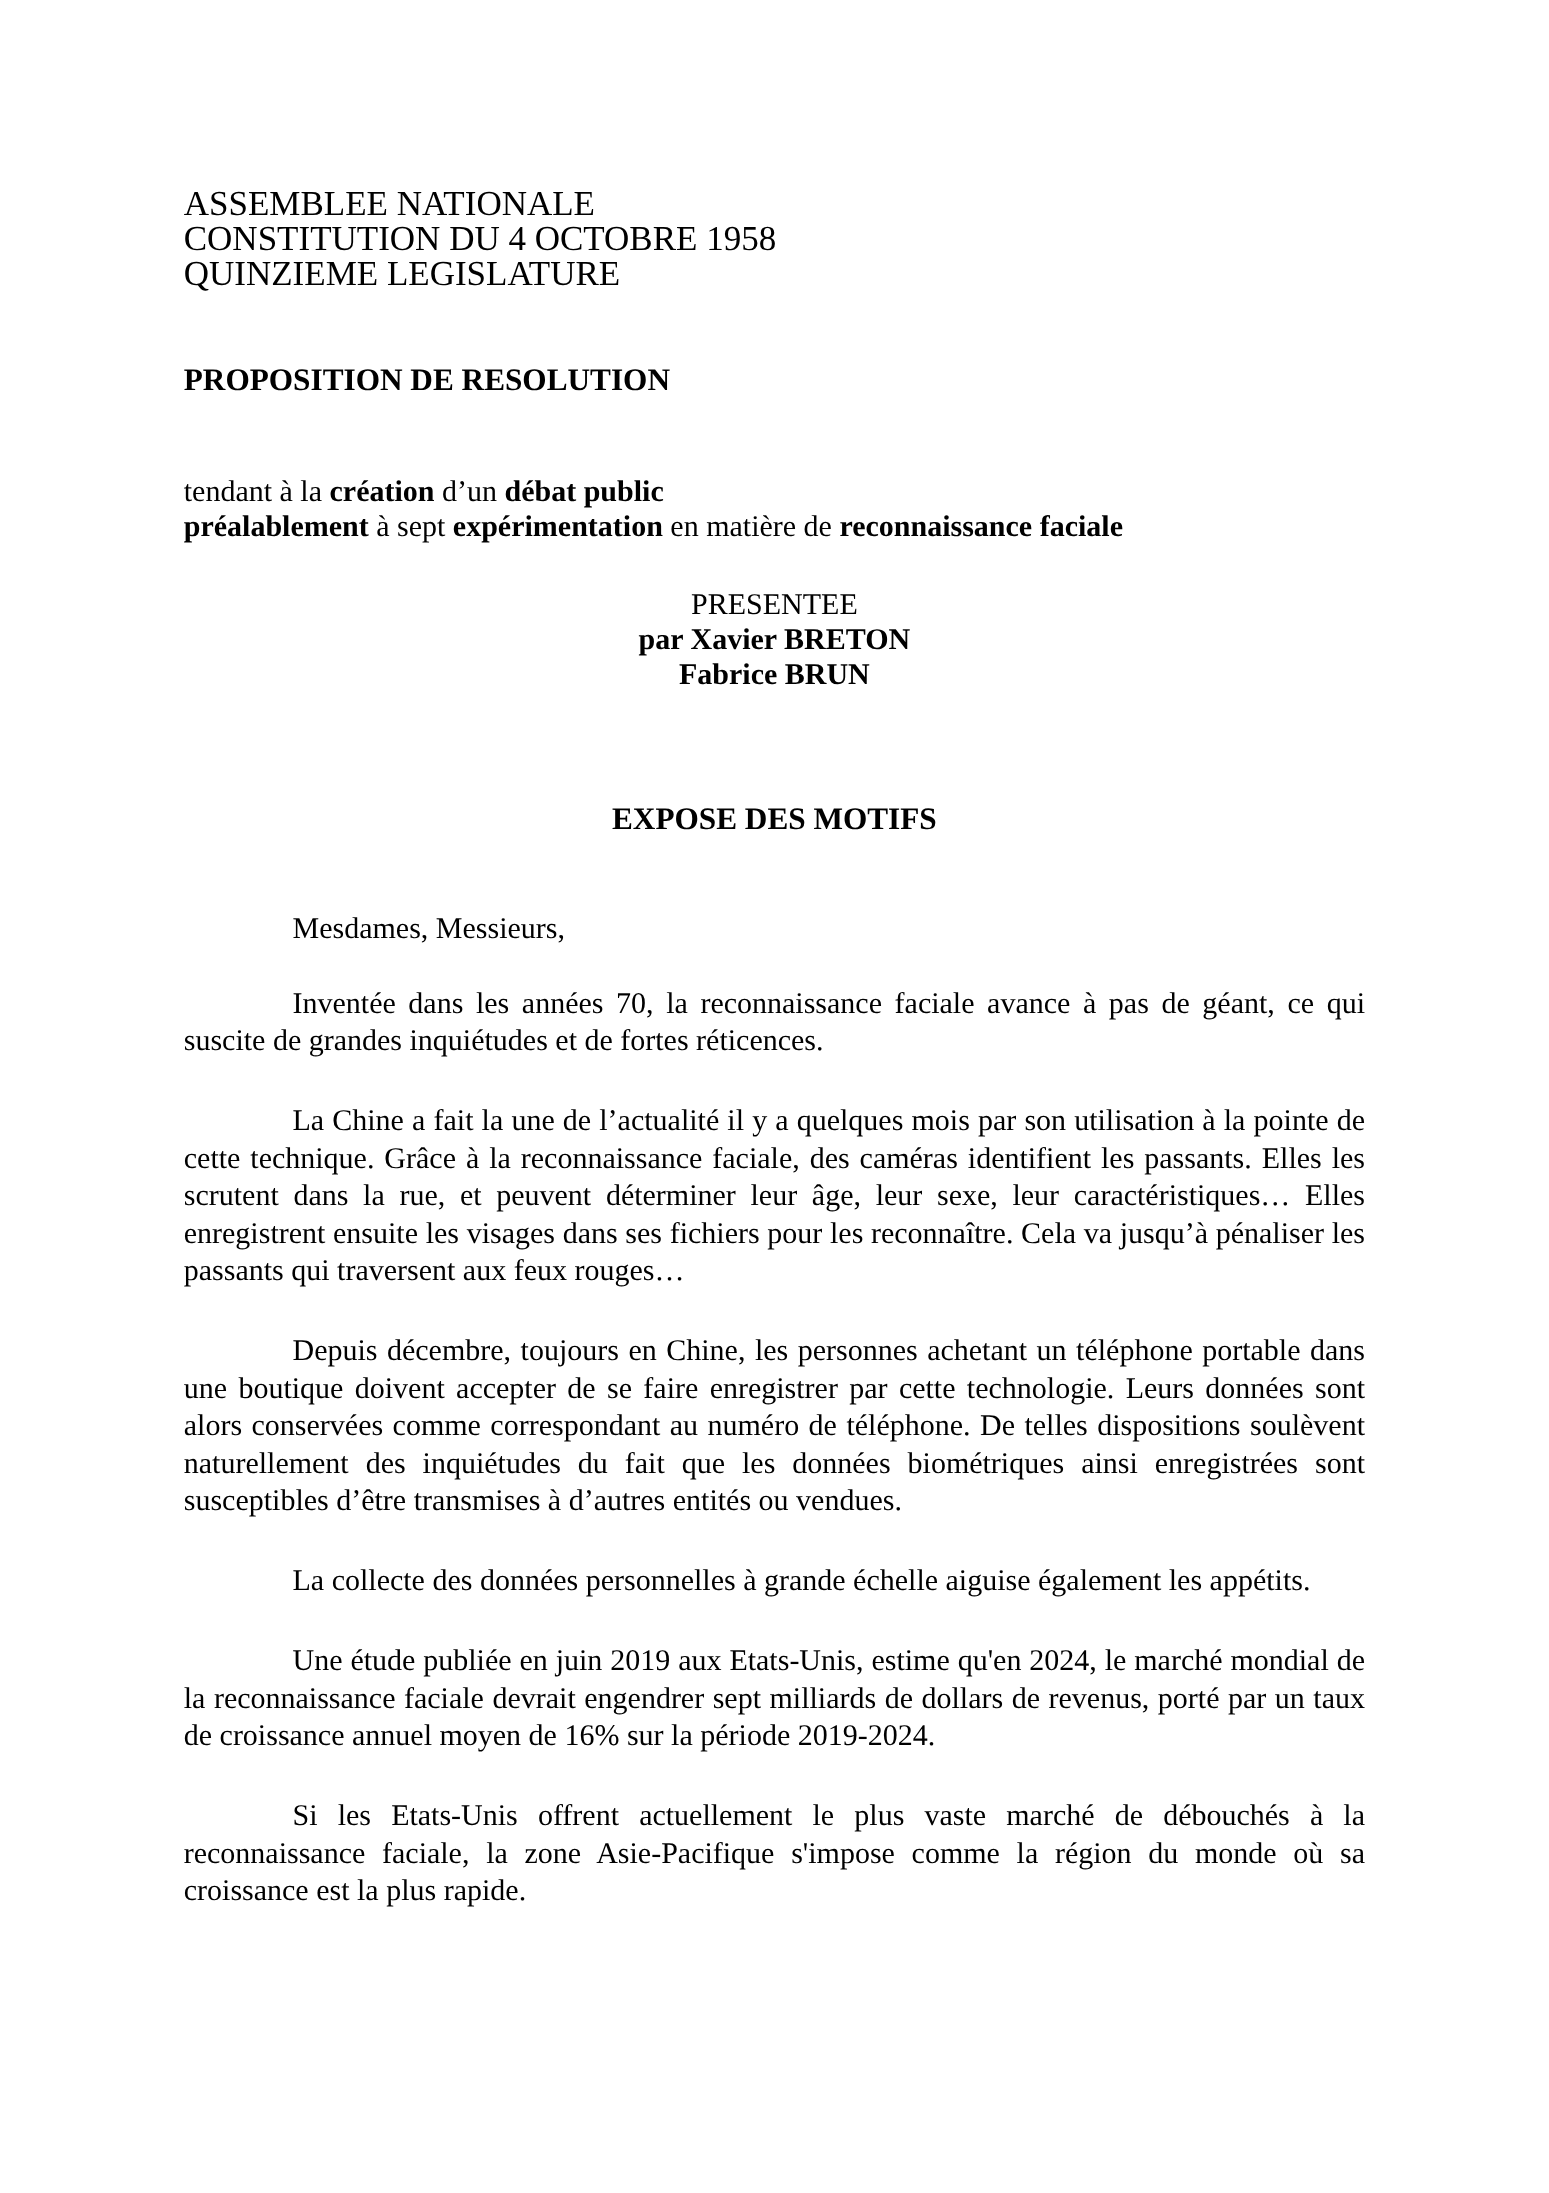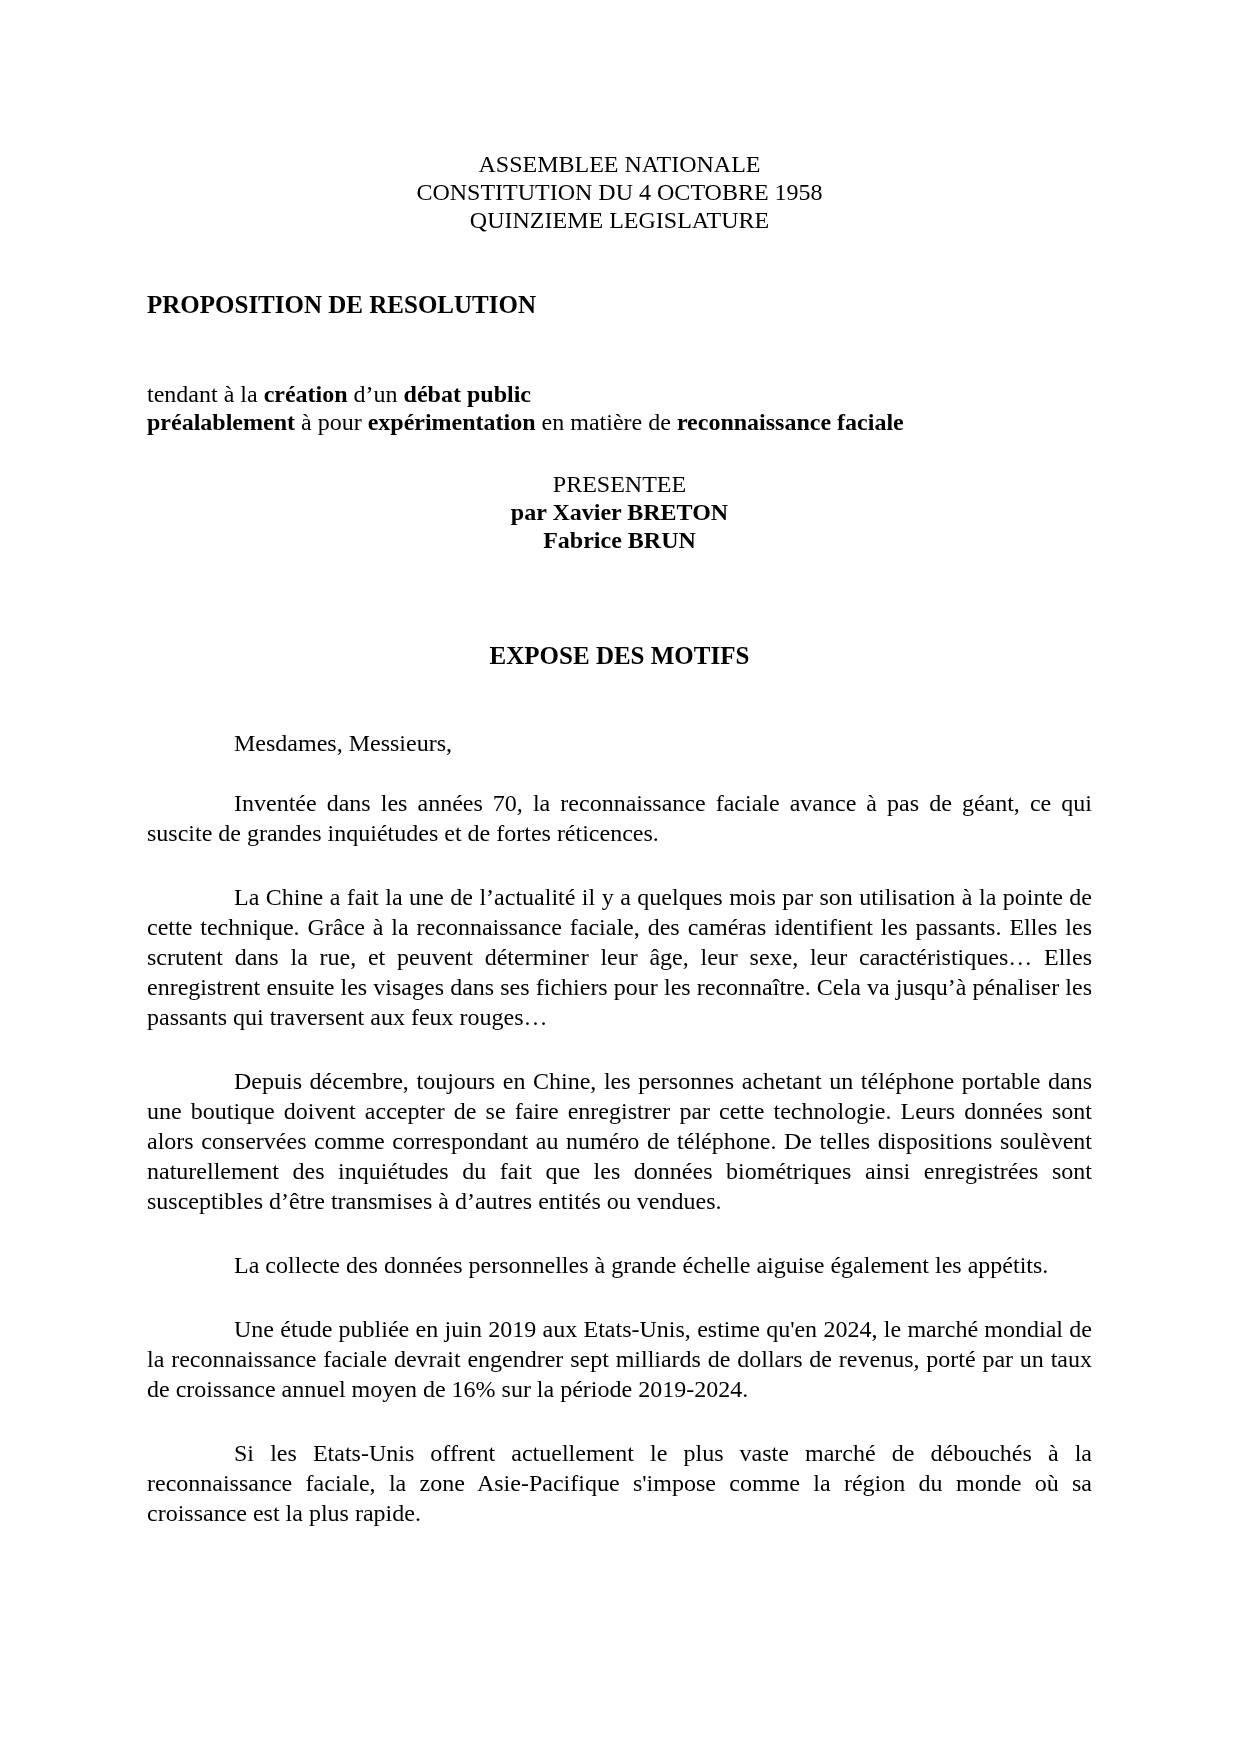--- a/index.html
+++ b/index.html
@@ -14,23 +14,23 @@
     margin: 0 auto;
     background: #ffffff;
     color: #000000;
     font-family: "Liberation Serif", "DejaVu Serif", serif;
     box-sizing: border-box;
     padding: 150px 147px 0 147px;
     overflow: hidden;
   }
 
   .doc-header {
-    font-size: 24px;
+    font-size: 28px;
     line-height: 28px;
-    text-align: center;
+    text-align: left;
   }
 
   .doc-title {
     margin-top: 55px;
     font-size: 25px;
     line-height: 32px;
     font-weight: bold;
     text-align: left;
   }
 
@@ -81,21 +81,21 @@
   <div class="doc-header">
     <div>ASSEMBLEE NATIONALE</div>
     <div>CONSTITUTION DU 4 OCTOBRE 1958</div>
     <div>QUINZIEME LEGISLATURE</div>
   </div>
 
   <div class="doc-title">PROPOSITION DE RESOLUTION</div>
 
   <div class="subtitle">
     <div><span class="seg-reg">tendant à la </span><span class="seg-bold">création</span><span class="seg-reg"> d’un </span><span class="seg-bold">débat public</span></div>
-    <div><span class="seg-bold">préalablement</span><span class="seg-reg"> à pour </span><span class="seg-bold">expérimentation</span><span class="seg-reg"> en matière de </span><span class="seg-bold">reconnaissance faciale</span></div>
+    <div><span class="seg-bold">préalablement</span><span class="seg-reg"> à sept </span><span class="seg-bold">expérimentation</span><span class="seg-reg"> en matière de </span><span class="seg-bold">reconnaissance faciale</span></div>
   </div>
 
   <div class="presented">
     <div>PRESENTEE</div>
     <div class="author">par  Xavier BRETON</div>
     <div class="author">Fabrice BRUN</div>
   </div>
 
   <div class="section-heading">EXPOSE DES MOTIFS</div>
 

